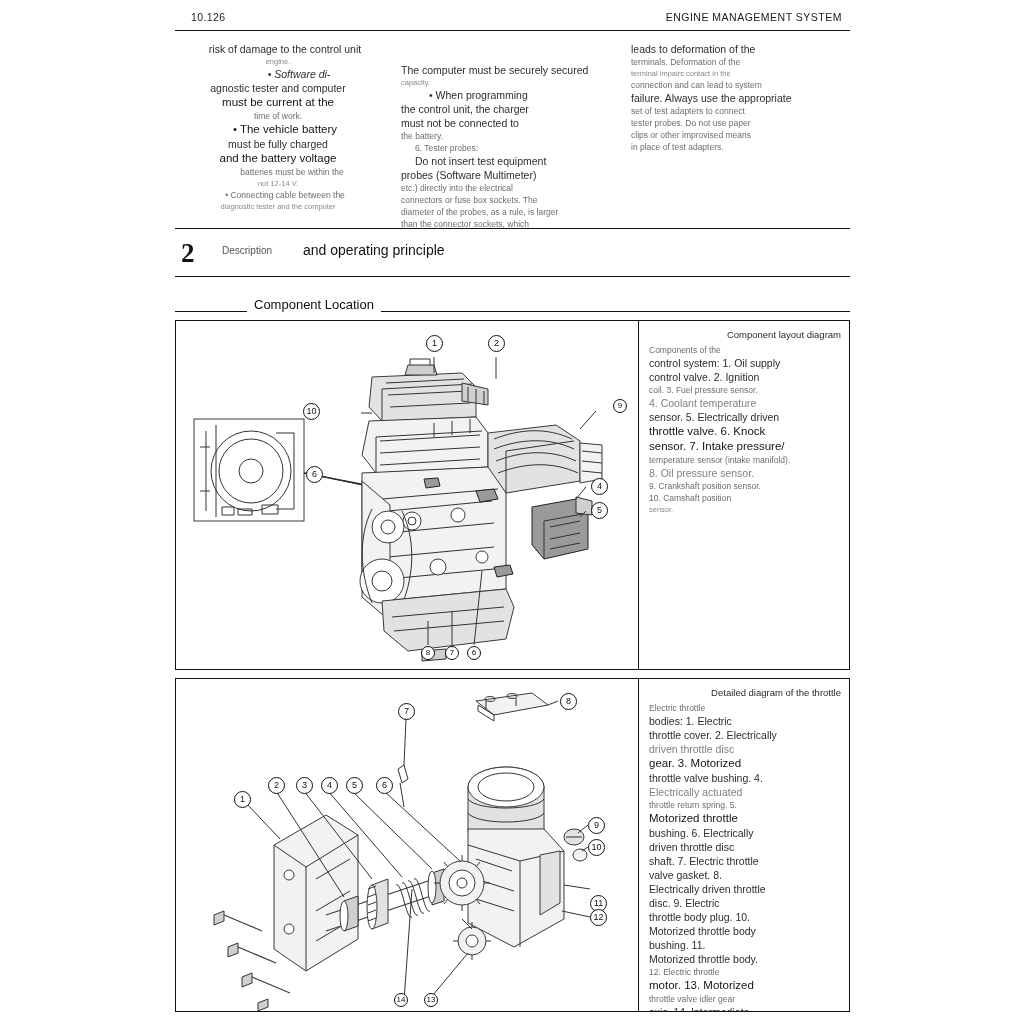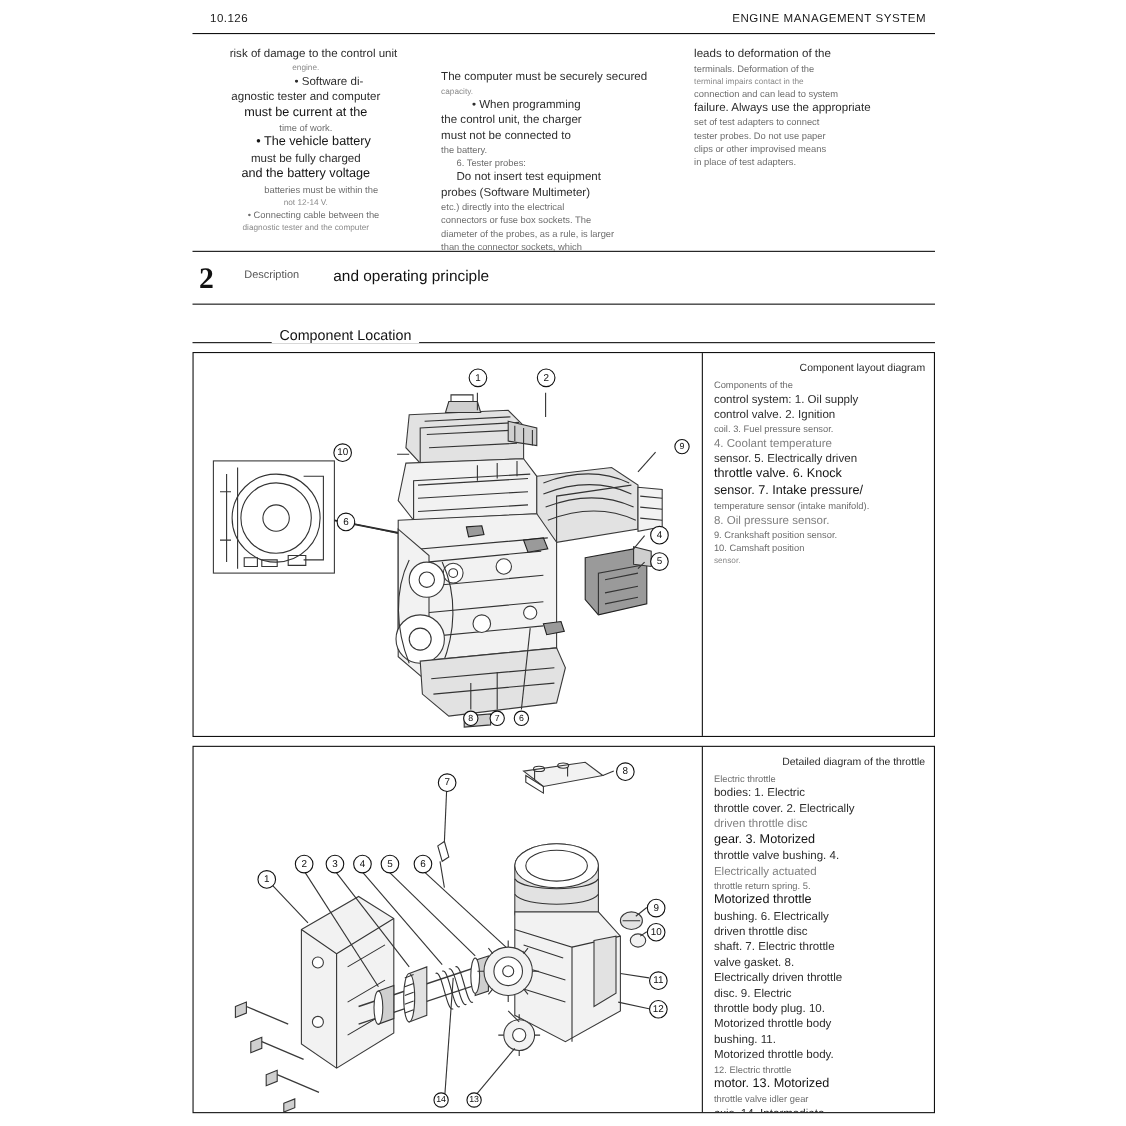--- a/index.html
+++ b/index.html
@@ -77,21 +77,21 @@
   }
   
   .s-lg  { font-size: 11.5px; color: #141414; line-height: 15px; }
   .s-md  { font-size: 10.5px; color: #2d2d2d; line-height: 14px; }
   .s-sm  { font-size: 8.5px;  color: #6d6d6d; line-height: 12px; }
   .s-xs  { font-size: 7.5px;  color: #8a8a8a; line-height: 11px; }
   .s-gray{ color: #808080; }
 
   .ind-1 { padding-left: 14px; }
   .ind-2 { padding-left: 28px; }
-  .ind-3 { padding-left: 42px; }
+  .ind-3 { padding-left: 42px; font-style: italic; }
 
   
   .note-row {
     position: relative;
     margin-top: 8px;
     height: 34px;
   }
   .note-circle {
     position: absolute;
     left: 0; top: 2px;
@@ -520,21 +520,21 @@
       <div class="cal" style="left:222px; top:24px;">7</div>
       <div class="cal" style="left:384px; top:14px;">8</div>
       <div class="cal" style="left:92px;  top:98px;">2</div>
       <div class="cal" style="left:120px; top:98px;">3</div>
       <div class="cal" style="left:145px; top:98px;">4</div>
       <div class="cal" style="left:170px; top:98px;">5</div>
       <div class="cal" style="left:200px; top:98px;">6</div>
       <div class="cal" style="left:58px;  top:112px;">1</div>
       <div class="cal" style="left:412px; top:138px;">9</div>
       <div class="cal" style="left:412px; top:160px;">10</div>
-      <div class="cal" style="left:414px; top:204px;text-align:center;">11</div>
+      <div class="cal" style="left:414px; top:216px;text-align:center;">11</div>
       <div class="cal" style="left:414px; top:230px;">12</div>
       <div class="cal sm" style="left:248px; top:314px;">13</div>
       <div class="cal sm" style="left:218px; top:314px;">14</div>
     </div>
 
     <div class="caption">
       <span class="cap-head">Detailed diagram of the throttle</span>
       <span class="cap-line s-sm">Electric throttle</span>
       <span class="cap-line s-md">bodies: 1. Electric</span>
       <span class="cap-line s-md">throttle cover. 2. Electrically</span>

